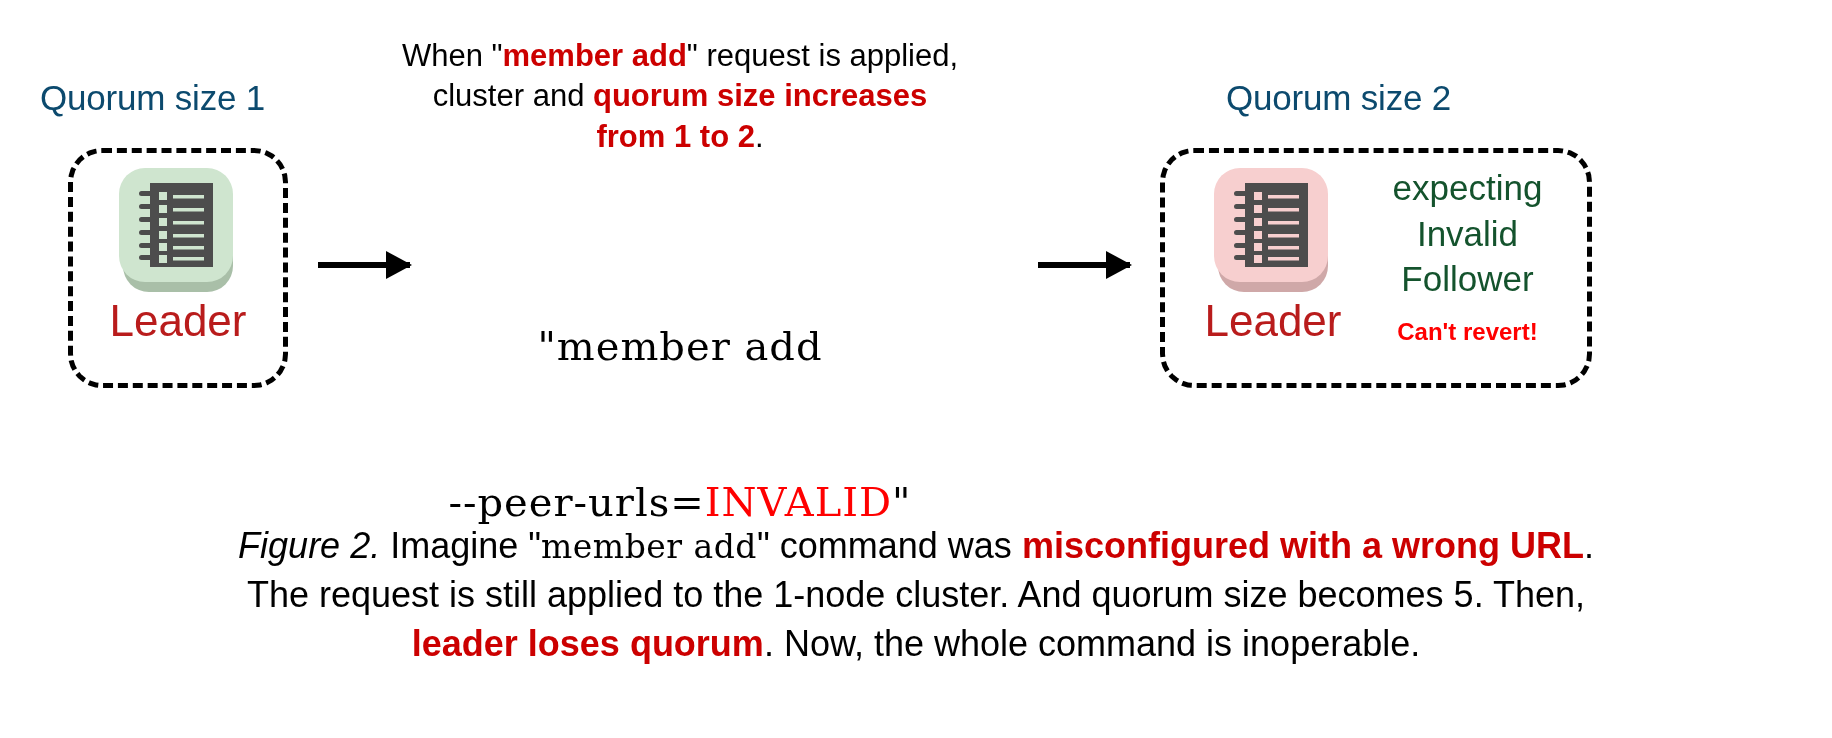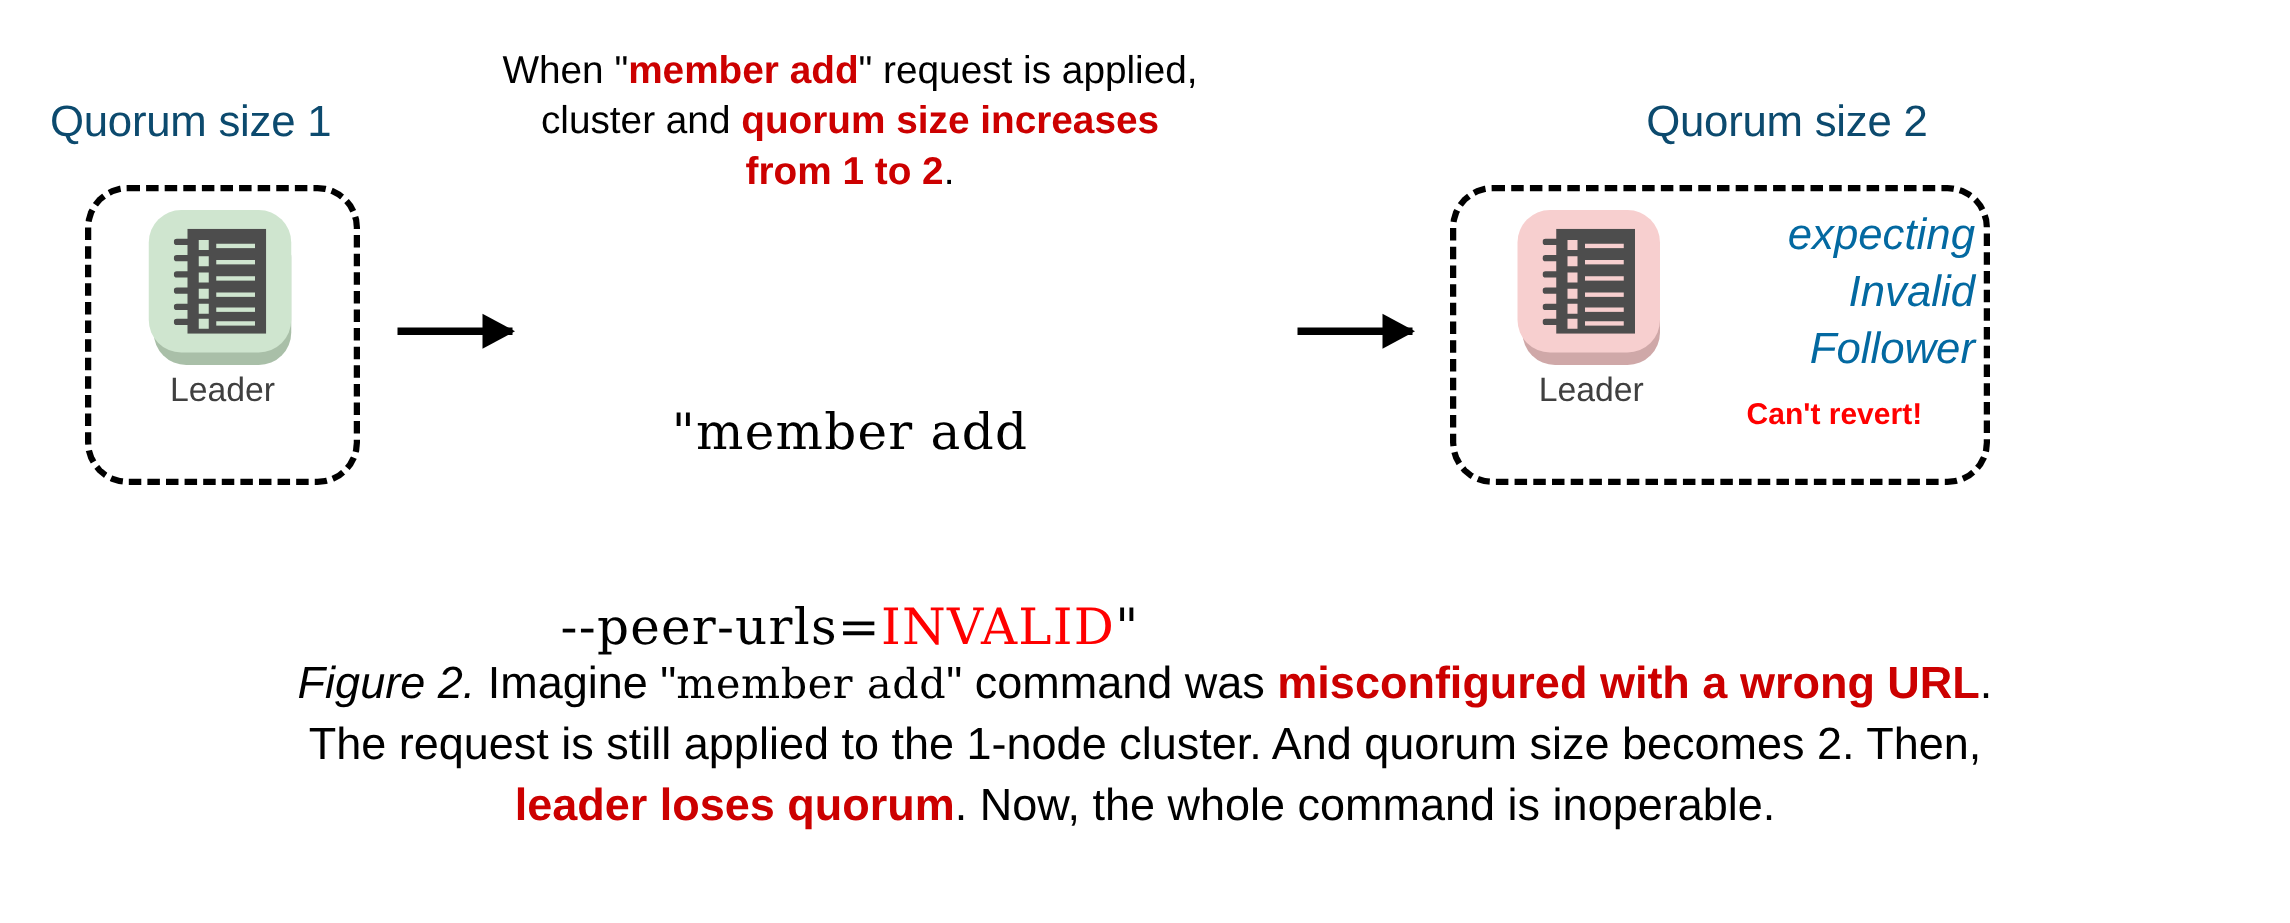--- a/index.html
+++ b/index.html
@@ -40,21 +40,21 @@
   #cluster-right { left: 1160px; top: 148px; width: 432px; height: 240px; }
 
   .cluster-title {
     position: absolute;
     font-size: 35px;
     white-space: nowrap;
     color: #0c4a6e;
     letter-spacing: -0.2px;
   }
   #title-left  { left: 40px;  top: 78px;  }
-  #title-right { left: 1317px; top: 78px; }
+  #title-right { left: 1226px; top: 78px; }
 
   
   .node {
     position: absolute;
     width: 150px;
     text-align: center;
   }
   #node-left  { left: 103px;  top: 168px; }
   #node-right { left: 1198px; top: 168px; }
 
@@ -79,24 +79,24 @@
     left: 0; top: 0;
     width: 114px;
     height: 114px;
     border-radius: 26px;
     z-index: 1;
     display: flex;
     align-items: center;
     justify-content: center;
   }
   .node-label {
-    font-size: 27px;
+    font-size: 44px;
     margin-top: 6px;
     line-height: 1.05;
-    color: #404040;
+    color: #b91c1c;
   }
 
   
   .arrow {
     position: absolute;
     height: 6px;
     background: #000;
   }
   .arrow::after {
     content: "";
@@ -139,25 +139,23 @@
 
   
   #right-status {
     position: absolute;
     left: 1355px;
     top: 165px;
     width: 225px;
     text-align: center;
   }
   #right-status .line {
-    font-style: italic;
     font-size: 35px;
     line-height: 1.30;
-    color: #0369a1;
-    text-align: right;
+    color: #14532d;
   }
   #right-status .warn {
     color: #ff0000;
     font-weight: bold;
     font-size: 24px;
     margin-top: 16px;
     white-space: nowrap;
   }
 
   
@@ -271,17 +269,17 @@
 
   <div id="right-status">
     <div class="line">expecting</div>
     <div class="line">Invalid</div>
     <div class="line">Follower</div>
     <div class="warn">Can't revert!</div>
   </div>
 
   <div id="caption">
     <div><span class="ital">Figure 2.</span><span> Imagine "</span><span class="mono">member add</span><span>" command was </span><span class="red">misconfigured with a wrong URL</span><span>.</span></div>
-    <div>The request is still applied to the 1-node cluster. And quorum size becomes 2. Then,</div>
+    <div>The request is still applied to the 1-node cluster. And quorum size becomes 5. Then,</div>
     <div><span class="red">leader loses quorum</span><span>. Now, the whole command is inoperable.</span></div>
   </div>
 
 </div>
 
 </body></html>

